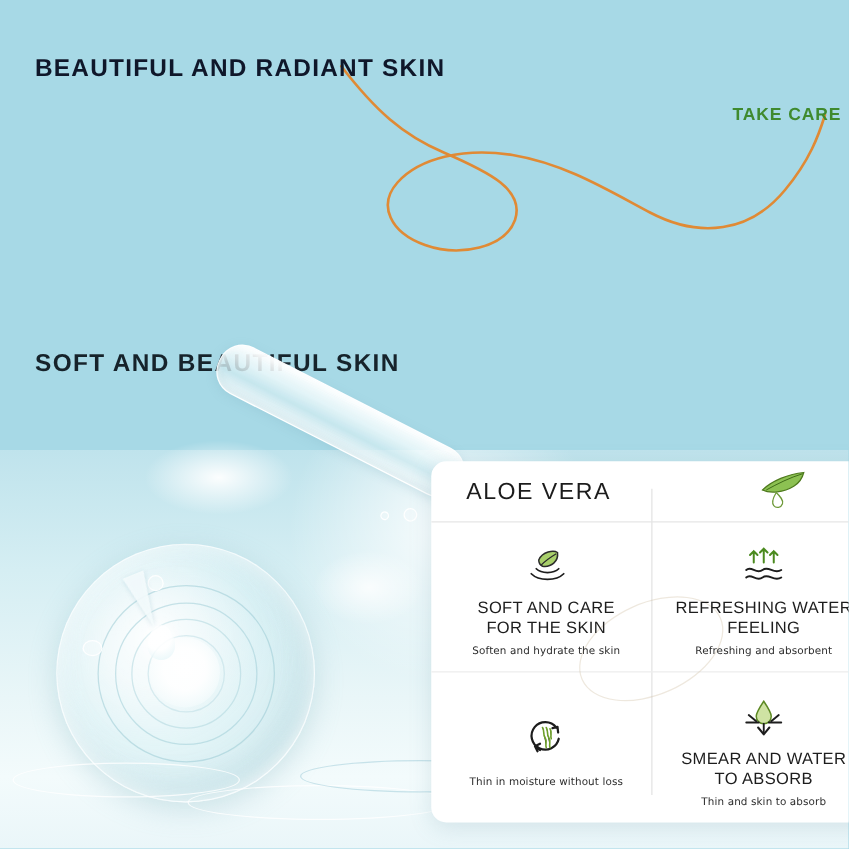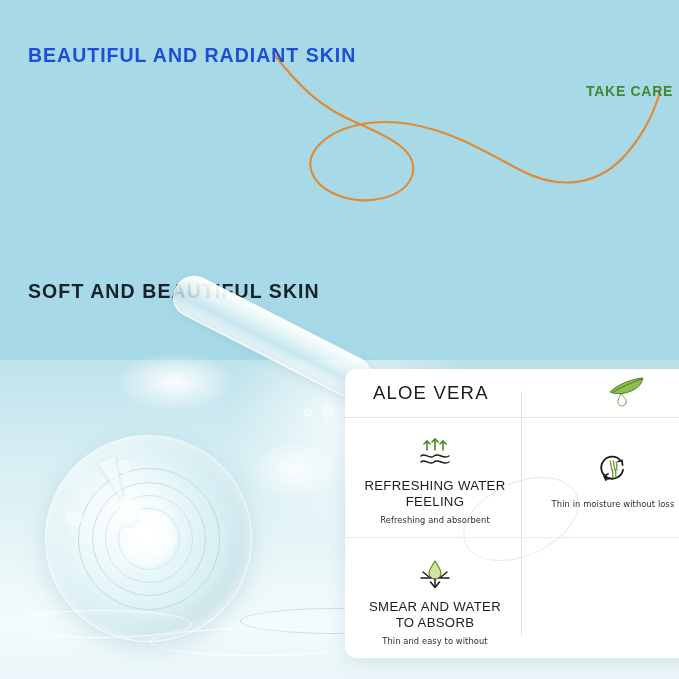--- a/index.html
+++ b/index.html
@@ -9,21 +9,21 @@
     background:#a6d9e6;
   }
   .poster{position:relative;width:679px;height:679px;overflow:hidden;background:#a6d9e6;}
 
   
   .topband{position:absolute;left:0;top:0;width:679px;height:372px;background:#a7d9e6;}
 
   .eyebrow{
     position:absolute;left:28px;top:44px;
     font-size:19.5px;font-weight:700;letter-spacing:1.0px;
-    color:#1d4ed8;white-space:nowrap;
+    color:#0f172a;white-space:nowrap;
   }
   .headline{
     position:absolute;left:25px;top:82px;
     font-size:57px;line-height:61px;font-weight:700;letter-spacing:1.2px;
     color:#5a9116;white-space:nowrap;
   }
   .headline .l2{display:block;}
   .subline{
     position:absolute;left:28px;top:280px;
     font-size:19.5px;font-weight:700;letter-spacing:1.1px;
@@ -205,20 +205,33 @@
         <path d="M37 4 C 27 7, 17 12, 8 17" fill="none" stroke="#3f6b18" stroke-width=".8"></path>
         <path d="M16 19 C 13 24, 12 27, 14 29.5 C 16 32, 20 31, 21 28 C 22 25, 19 22, 16 19 Z" fill="none" stroke="#6f9a3a" stroke-width="1"></path>
       </svg>
     </div>
 
     <div class="grid">
       <div class="vdiv"></div>
       <div class="hdiv"></div>
       <div class="ghost"></div>
 
+      <div class="cell l">
+        <div class="f-icon">
+          <svg width="34" height="32" viewBox="0 0 34 32">
+            <path d="M11 11 C 14 4, 23 3, 26 5 C 27 12, 21 17, 14 16 C 12 15, 11 13, 11 11 Z" fill="#a8cf6a" stroke="#2b2b2b" stroke-width="1.2"></path>
+            <path d="M25 6 C 20 9, 16 12, 13 15" fill="none" stroke="#2b2b2b" stroke-width="1"></path>
+            <path d="M9 18 C 13 22, 23 22, 27 18" fill="none" stroke="#1d1d1d" stroke-width="1.4" stroke-linecap="round"></path>
+            <path d="M5 22 C 11 28, 25 28, 31 22" fill="none" stroke="#1d1d1d" stroke-width="1.4" stroke-linecap="round"></path>
+          </svg>
+        </div>
+        <div class="f-title">SOFT AND CARE
+FOR THE SKIN</div>
+        <div class="f-sub">Soften and hydrate the skin</div>
+      </div>
 
       <div class="cell r">
         <div class="f-icon">
           <svg width="36" height="32" viewBox="0 0 36 32">
             <g stroke="#4b8a1f" stroke-width="1.6" fill="none" stroke-linecap="round">
               <path d="M10 13 L10 4 M7 7 L10 4 L13 7"></path>
               <path d="M18 13 L18 2 M15 5 L18 2 L21 5"></path>
               <path d="M26 13 L26 4 M23 7 L26 4 L29 7"></path>
             </g>
             <path d="M4 19 C 8 15, 12 23, 17 19 C 22 15, 26 23, 32 19" fill="none" stroke="#1d1d1d" stroke-width="1.5" stroke-linecap="round"></path>
@@ -256,17 +269,17 @@
               <path d="M22 20 L32 20"></path>
               <path d="M6 14 L12 19"></path>
               <path d="M30 14 L24 19"></path>
               <path d="M18 21 L18 28"></path>
             </g>
             <path d="M13.5 24 L18 29.5 L22.5 24" fill="none" stroke="#1d1d1d" stroke-width="1.6" stroke-linecap="round" stroke-linejoin="round"></path>
           </svg>
         </div>
         <div class="f-title">SMEAR AND WATER
 TO ABSORB</div>
-        <div class="f-sub">Thin and easy to without</div>
+        <div class="f-sub">Thin and skin to absorb</div>
       </div>
     </div>
   </div>
 </div>
 
 </body></html>

